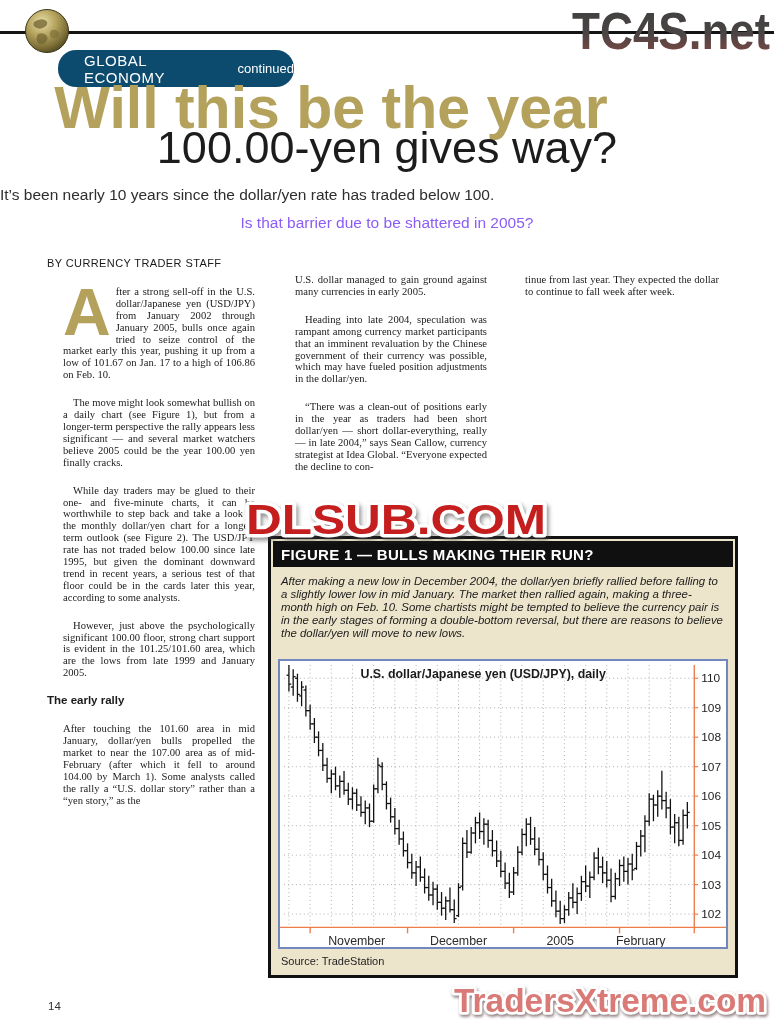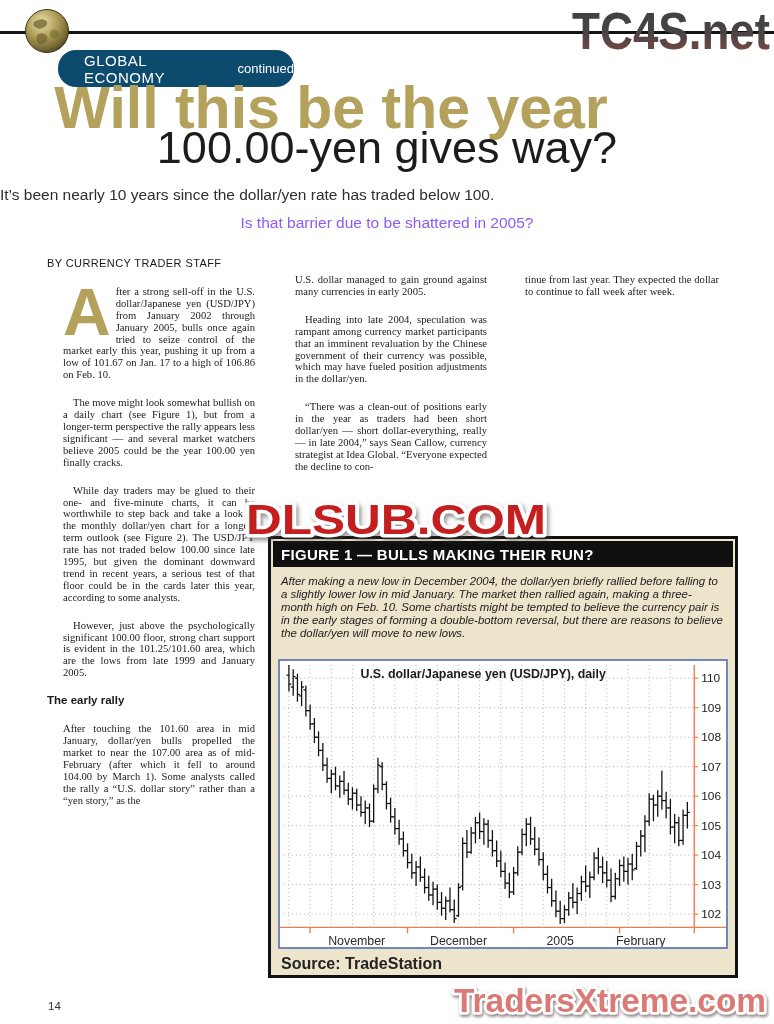--- a/index.html
+++ b/index.html
@@ -45,21 +45,21 @@
 
   
   .figure{position:absolute;left:268px;top:536px;width:470px;height:442px;box-sizing:border-box;
           border:3px solid #111;background:#ece4cb;z-index:10;}
   .fig-titlebar{margin:2px 2px 0 2px;background:#101010;color:#fff;
           font-family:"Liberation Sans",sans-serif;font-weight:bold;font-size:15px;
           padding:5px 8px 4px 8px;letter-spacing:.3px;}
   .fig-caption{font-family:"Liberation Sans",sans-serif;font-style:italic;font-size:11.4px;
           line-height:13px;color:#1b1b1b;padding:8px 12px 6px 10px;height:76px;}
   .chart-panel{margin:2px 7px 0 7px;background:#fff;border:2px solid #7187bd;height:290px;box-sizing:border-box;}
-  .fig-source{font-family:"Liberation Sans",sans-serif;font-size:16px;color:#222;padding:6px 0 0 10px;font-weight:bold;}
+  .fig-source{font-family:"Liberation Sans",sans-serif;font-size:11px;color:#222;padding:6px 0 0 10px;}
 
   .pagenum{position:absolute;left:48px;top:1000px;font-family:"Liberation Sans",sans-serif;font-size:11.5px;color:#333;}
 </style>
 </head>
 <body>
 
 <div class="page">
 
   <div class="head-rule"></div>
   <div class="head-pill">

